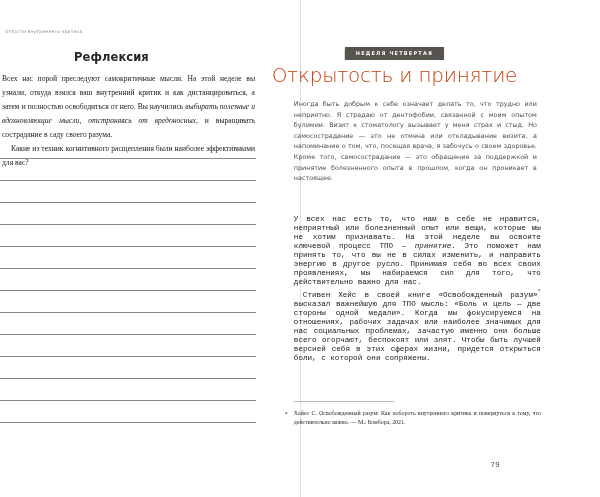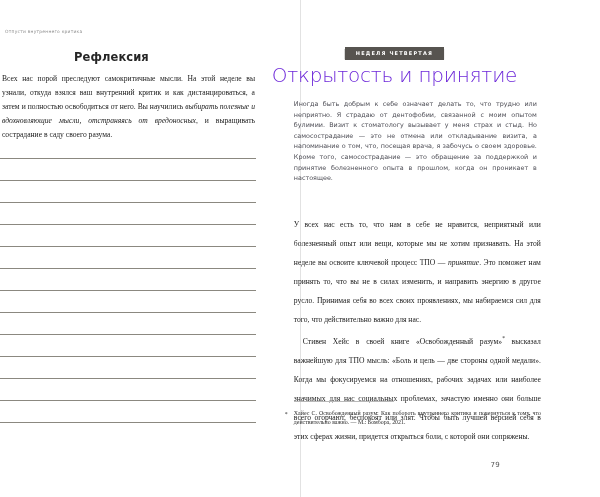--- a/index.html
+++ b/index.html
@@ -136,43 +136,43 @@
   }
   .chapter-title {
     position: absolute;
     left: 0;
     right: 0;
     top: 63px;
     text-align: center;
     font-family: "DejaVu Sans", sans-serif;
     font-weight: 300;
     font-size: 20px;
-    color: #6d28d9;
+    color: #c2410c;
     letter-spacing: -0.2px;
   }
   .lead {
     position: absolute;
     left: 29px;
     top: 99px;
     width: 243px;
     font-family: "DejaVu Sans", sans-serif;
     font-size: 6.4px;
     line-height: 10.6px;
     color: #4d4d55;
     text-align: justify;
   }
   .lead p { margin: 0; }
   .right-body {
     position: absolute;
     left: 29px;
     top: 215px;
     width: 247px;
-    font-family: Liberation Serif, serif;
+    font-family: Liberation Mono, monospace;
     font-size: 7.6px;
-    line-height: 19px;
+    line-height: 9px;
     text-align: justify;
     color: #1a1a1a;
   }
   .right-body p { margin: 0; }
   .right-body p.indent { text-indent: 9px; }
   .right-body em { font-style: italic; }
   .fn-marker {
     font-size: 5.5px;
     vertical-align: super;
   }
@@ -221,20 +221,21 @@
 
   <div class="page page-left">
 
     <div class="running-head">Отпусти внутреннего критика</div>
 
     <div class="reflect-title">Рефлексия</div>
 
     <div class="left-body">
       <div id="left-paragraphs">
           <p><span>Всех нас порой преследуют самокритичные мысли. На этой неделе вы узнали, откуда взялся ваш внутренний критик и как дистанцироваться, а затем и полностью освободиться от него. Вы научились </span><em>выбирать полезные и вдохновляющие мысли, отстраняясь от вредоносных</em><span>, и выращивать сострадание в саду своего разума.</span></p>
+          <p class="indent"><span>Какие из техник когнитивного расщепления были наиболее эффективными для вас?</span></p>
         </div>
     </div>
 
     <div class="writing-lines" id="writing-lines">
         <div class="wline" style="background: rgb(139, 136, 128);"></div>
         <div class="wline" style="background: rgb(139, 136, 128);"></div>
         <div class="wline" style="background: rgb(139, 136, 128);"></div>
         <div class="wline" style="background: rgb(139, 136, 128);"></div>
         <div class="wline" style="background: rgb(139, 136, 128);"></div>
         <div class="wline" style="background: rgb(139, 136, 128);"></div>

